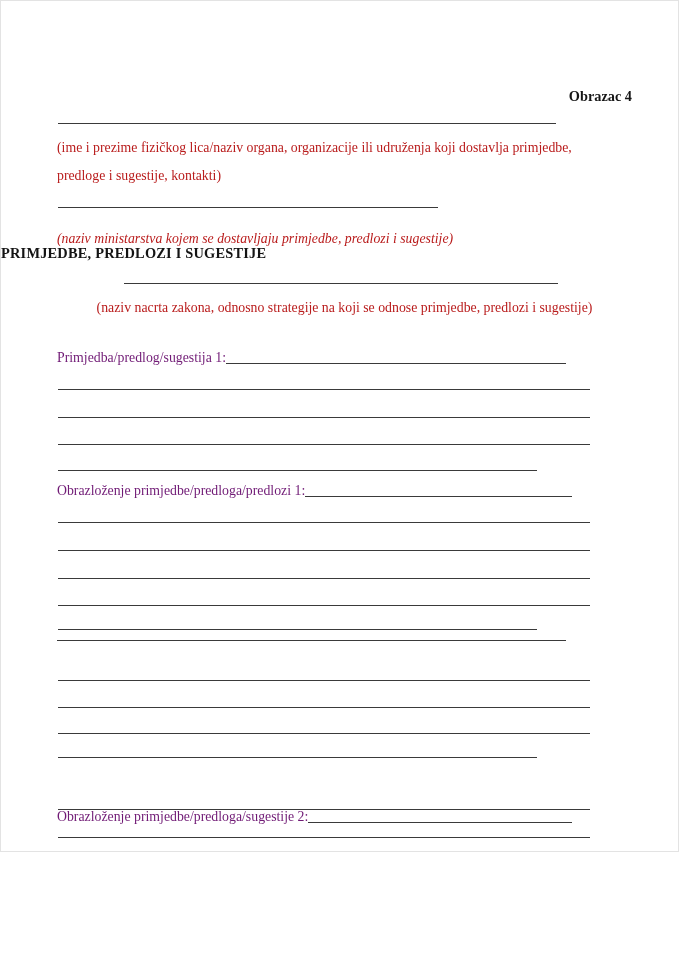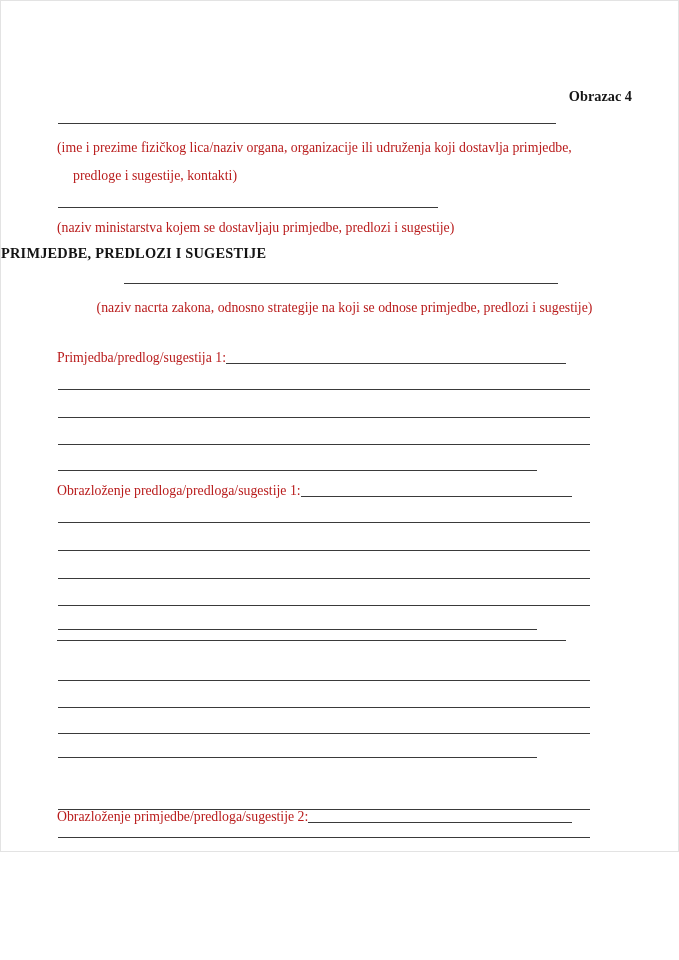--- a/index.html
+++ b/index.html
@@ -22,32 +22,32 @@
     border-bottom:1.4px solid #3a3a3a;
   }
   .r-submitter{top:122px;left:57px;width:498px;}
   .r-ministry{top:206px;left:57px;width:380px;}
   .r-draft{top:282px;left:123px;width:434px;}
   .cap{
     position:absolute;left:56px;
     font-size:13.8px;color:#b91c1c;white-space:nowrap;
   }
   .cap-submitter1{top:139px;}
-  .cap-submitter2{top:167px;margin-left:16px;}
-  .cap-ministry{top:219px;}
+  .cap-submitter2{top:167px;}
+  .cap-ministry{top:230px;font-style:italic;}
   .cap-draft{top:299px;left:4px;width:679px;text-align:center;}
   .doc-title{
     position:absolute;top:244px;left:0;width:658px;
     text-align:left;font-weight:bold;font-size:14.4px;
     letter-spacing:0.2px;color:#141414;white-space:nowrap;
   }
   .labelrow{
     position:absolute;left:56px;
     display:flex;align-items:flex-end;
-    font-size:13.8px;color:#b91c1c;white-space:nowrap;
+    font-size:13.8px;color:#701a75;white-space:nowrap;
   }
   .labelrow .tail{
     flex:1 1 auto;
     border-bottom:1.4px solid #3a3a3a;
     margin-bottom:2px;min-width:20px;
   }
   .lbl-s1{top:349px;width:509px;}
   .lbl-s2{top:482px;width:515px;}
   .lbl-s3{top:639px;width:509px;}
   .lbl-s4{top:808px;width:515px;}
@@ -80,21 +80,21 @@
   <div class="labelrow lbl-s1">
     <span>Primjedba/predlog/sugestija 1:</span>
     <span class="tail"></span>
   </div>
   <div class="rule blank-full b1"></div>
   <div class="rule blank-full b2"></div>
   <div class="rule blank-full b3"></div>
   <div class="rule blank-short b4"></div>
 
   <div class="labelrow lbl-s2">
-    <span>Obrazloženje predloga/predloga/sugestije 1:</span>
+    <span>Obrazloženje primjedbe/predloga/predlozi 1:</span>
     <span class="tail"></span>
   </div>
   <div class="rule blank-full b5"></div>
   <div class="rule blank-full b6"></div>
   <div class="rule blank-full b7"></div>
   <div class="rule blank-full b8"></div>
   <div class="rule blank-short b9"></div>
 
   <div class="labelrow lbl-s3">
     <span class="tail"></span>

